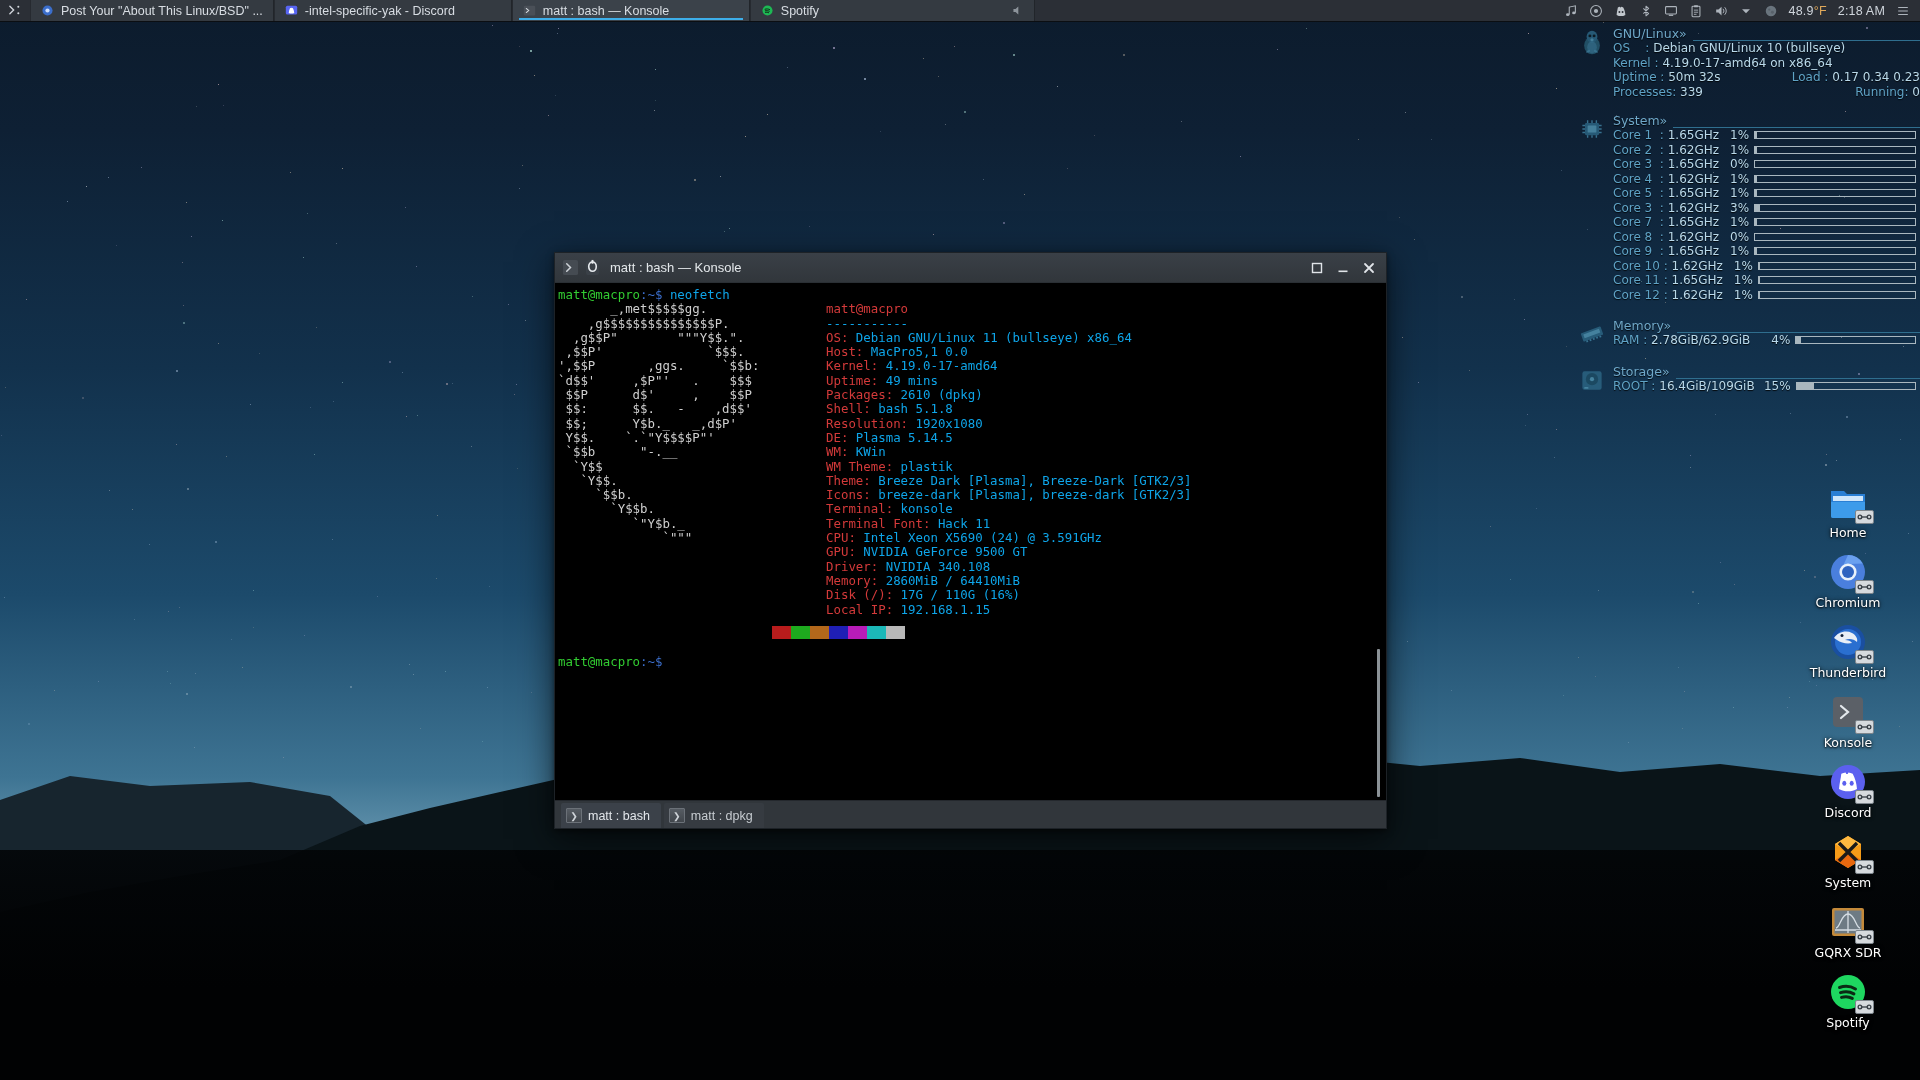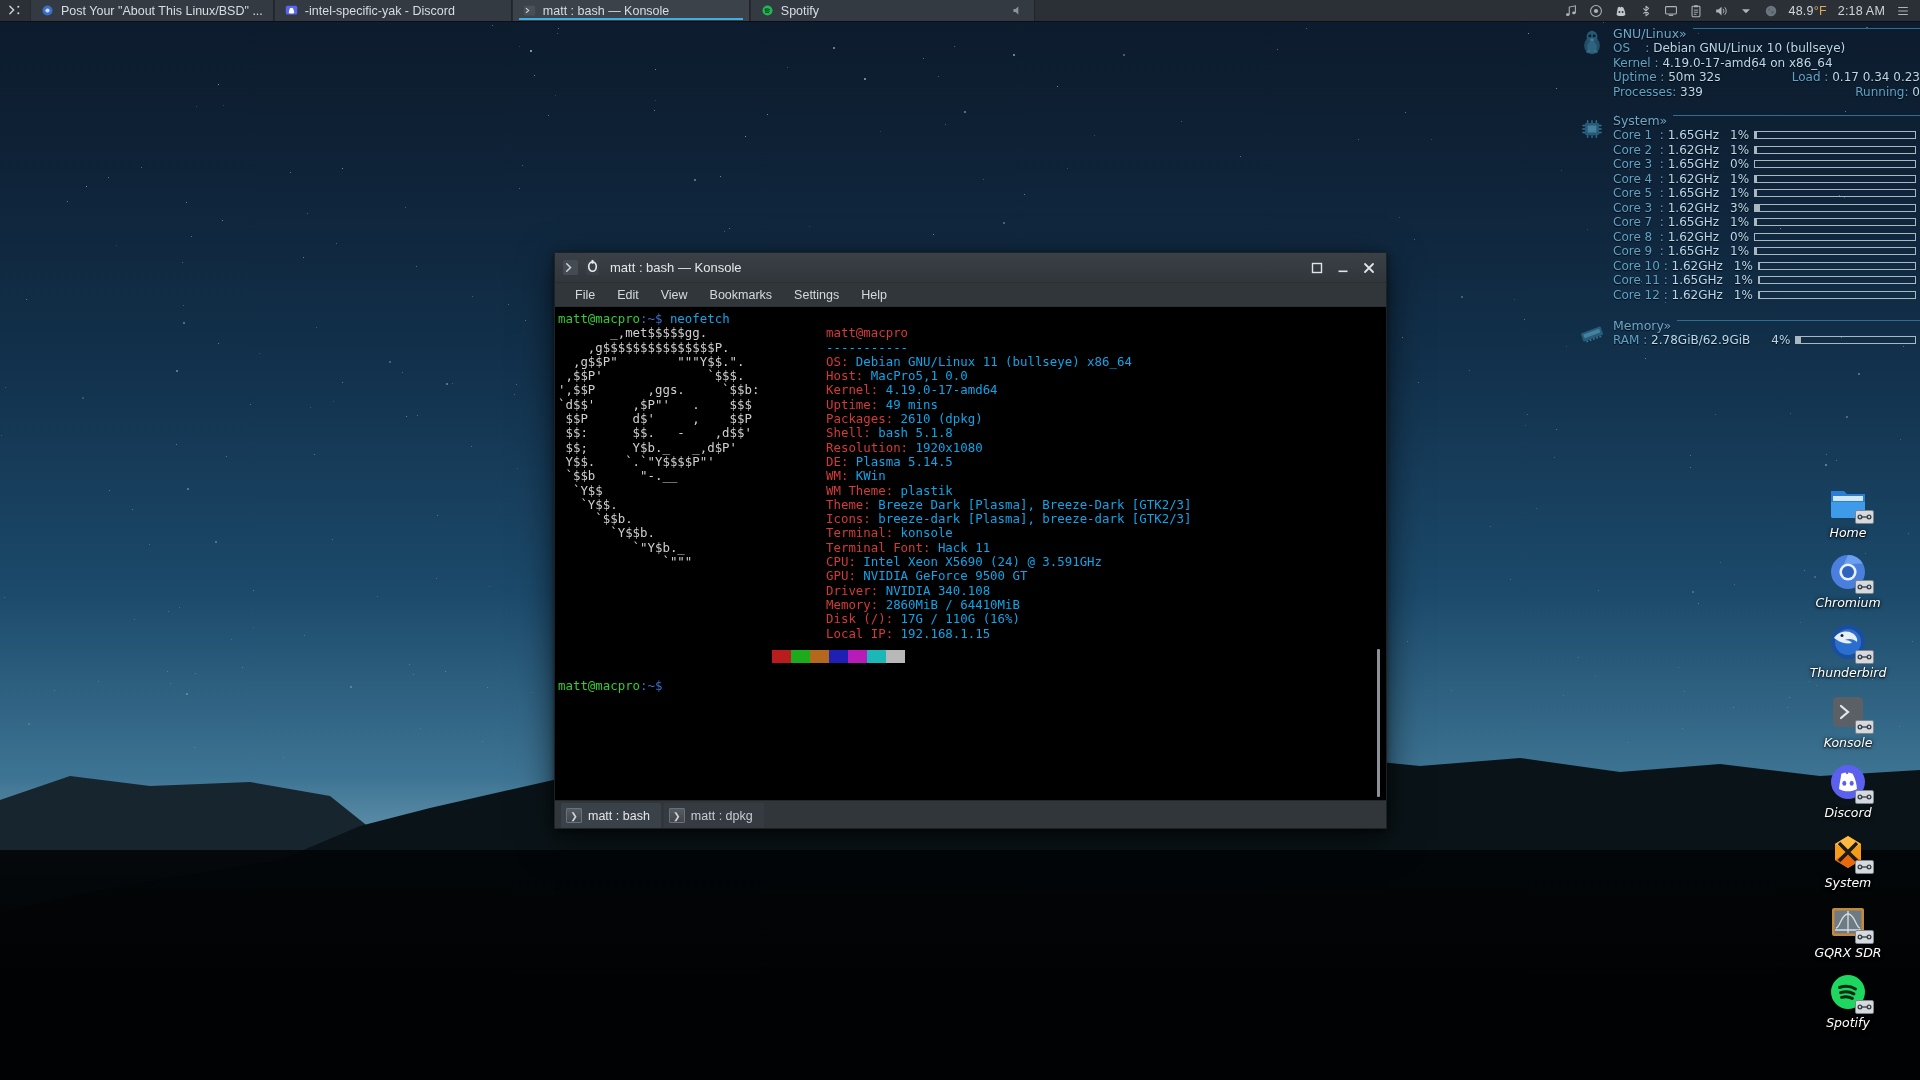--- a/index.html
+++ b/index.html
@@ -90,21 +90,21 @@
     position: absolute; top: 26px; right: 0; width: 345px;
     z-index: 20;
     font-family: "DejaVu Sans", sans-serif;
     font-size: 12px;
     color: #9fd0e8;
     text-shadow: 0 1px 1px rgba(0,0,0,.85);
     pointer-events: none;
   }
   .ck-block { position: relative; margin-bottom: 4px; padding-left: 38px; }
   .ck-icon { position: absolute; left: 3px; top: 2px; width: 28px; height: 28px; opacity: .85; }
-  .ck-head { display: flex; align-items: flex-start; gap: 6px; color: #6fa8c9; font-size: 12.5px; }
+  .ck-head { display: flex; align-items: flex-end; gap: 6px; color: #6fa8c9; font-size: 12.5px; }
   .ck-head .hrule { flex: 1; height: 1px; background: #2f6e8e; margin-top: 2px; }
   .ck-row { display: flex; align-items: center; white-space: pre; line-height: 14.5px; font-size: 12px; }
   .ck-lbl { color: #5fa3c6; }
   .ck-val { color: #b9d9ea; }
   .ck-right { margin-left: auto; }
   .ck-bar {
     flex: 1; height: 8px; margin-left: 5px; margin-right: 4px;
     border: 1px solid #a9b7bf; background: transparent; position: relative; top: 0;
   }
   .ck-bar > i { display: block; height: 100%; background: #a9b7bf; }
@@ -120,21 +120,21 @@
   .di-glyph { position: relative; width: 40px; height: 40px; }
   .di-glyph svg { width: 40px; height: 40px; display: block; }
   .di-badge {
     position: absolute; right: -6px; bottom: -2px;
     width: 19px; height: 14px; border-radius: 2px;
     background: #d6dade; border: 1px solid #7d858c;
     display: flex; align-items: center; justify-content: center;
   }
   .di-badge svg { width: 15px; height: 10px; }
   .di-label {
-    font-size: 12.5px; font-style: italic; color: #ffffff;
+    font-size: 12.5px; color: #ffffff;
     text-shadow: 0 1px 2px rgba(0,0,0,.95), 0 0 4px rgba(0,0,0,.8);
     white-space: nowrap; font-family: "DejaVu Sans", sans-serif;
   }
 
   
   #konsole {
     position: absolute; left: 554px; top: 252px;
     width: 833px; height: 577px;
     background: #31363b;
     border: 1px solid #1d2227;
@@ -606,20 +606,37 @@
         <span>Memory»</span>
         <span class="hrule"></span>
       </div>
       <div class="ck-row">
         <span class="ck-lbl">RAM :</span><span> </span><span class="ck-val">2.78GiB/62.9GiB</span>
         <span class="ck-pct" style="margin-left:10px">4%</span>
         <span class="ck-bar"><i id="ram-fill" style="width: 4%;"></i></span>
       </div>
     </div>
 
+    <div class="ck-block" style="margin-top:16px">
+      <svg class="ck-icon" viewBox="0 0 32 32">
+        <rect x="5" y="6" width="22" height="21" rx="2.5" fill="#2b6482"></rect>
+        <circle cx="16" cy="15" r="7" fill="#1d4d65"></circle>
+        <circle cx="16" cy="15" r="2.4" fill="#4e90ad"></circle>
+        <rect x="7" y="24" width="5" height="2" rx="1" fill="#4e90ad"></rect>
+      </svg>
+      <div class="ck-head">
+        <span>Storage»</span>
+        <span class="hrule"></span>
+      </div>
+      <div class="ck-row">
+        <span class="ck-lbl">ROOT :</span><span> </span><span class="ck-val">16.4GiB/109GiB</span>
+        <span class="ck-pct" style="margin-left:6px">15%</span>
+        <span class="ck-bar"><i id="root-fill" style="width: 15%;"></i></span>
+      </div>
+    </div>
   </div>
 
   <div id="desk-icons">
       <div class="desk-icon">
         <span class="di-glyph">
           <svg viewBox="0 0 40 40">
             <path d="M3 9h13l3 3h18v22a2 2 0 01-2 2H5a2 2 0 01-2-2z" fill="#2a7fd4"></path>
             <rect x="5" y="14" width="30" height="5" fill="#cfe6fb"></rect>
             <path d="M3 20h34v14a2 2 0 01-2 2H5a2 2 0 01-2-2z" fill="#3d9bea"></path>
           </svg>
@@ -800,28 +817,20 @@
         </svg>
         <svg class="k-wb" viewBox="0 0 14 14">
           <rect x="2.5" y="9.5" width="9" height="1.6" fill="currentColor"></rect>
         </svg>
         <svg class="k-wb" viewBox="0 0 14 14">
           <path d="M3 3l8 8M11 3l-8 8" stroke="currentColor" stroke-width="1.8" stroke-linecap="round"></path>
         </svg>
       </div>
     </div>
 
-    <div id="k-menubar">
-        <span class="k-menu">File</span>
-        <span class="k-menu">Edit</span>
-        <span class="k-menu">View</span>
-        <span class="k-menu">Bookmarks</span>
-        <span class="k-menu">Settings</span>
-        <span class="k-menu">Help</span>
-      </div>
 
     <div id="k-termwrap">
       <div id="k-term"><div><span class="c-green-prompt">matt@macpro</span><span class="c-blue">:~$</span><span class="c-white"> neofetch</span></div><div><div class="nf-row"><span class="nf-art">       _,met$$$$$gg.</span><span class="nf-info"><span class="c-red">matt@macpro</span></span></div><div class="nf-row"><span class="nf-art">    ,g$$$$$$$$$$$$$$$P.</span><span class="nf-info"><span class="c-white">-----------</span></span></div><div class="nf-row"><span class="nf-art">  ,g$$P"        """Y$$.".</span><span class="nf-info"><span class="c-red">OS:</span><span class="c-white"> Debian GNU/Linux 11 (bullseye) x86_64</span></span></div><div class="nf-row"><span class="nf-art"> ,$$P'              `$$$.</span><span class="nf-info"><span class="c-red">Host:</span><span class="c-white"> MacPro5,1 0.0</span></span></div><div class="nf-row"><span class="nf-art">',$$P       ,ggs.     `$$b:</span><span class="nf-info"><span class="c-red">Kernel:</span><span class="c-white"> 4.19.0-17-amd64</span></span></div><div class="nf-row"><span class="nf-art">`d$$'     ,$P"'   .    $$$</span><span class="nf-info"><span class="c-red">Uptime:</span><span class="c-white"> 49 mins</span></span></div><div class="nf-row"><span class="nf-art"> $$P      d$'     ,    $$P</span><span class="nf-info"><span class="c-red">Packages:</span><span class="c-white"> 2610 (dpkg)</span></span></div><div class="nf-row"><span class="nf-art"> $$:      $$.   -    ,d$$'</span><span class="nf-info"><span class="c-red">Shell:</span><span class="c-white"> bash 5.1.8</span></span></div><div class="nf-row"><span class="nf-art"> $$;      Y$b._   _,d$P'</span><span class="nf-info"><span class="c-red">Resolution:</span><span class="c-white"> 1920x1080</span></span></div><div class="nf-row"><span class="nf-art"> Y$$.    `.`"Y$$$$P"'</span><span class="nf-info"><span class="c-red">DE:</span><span class="c-white"> Plasma 5.14.5</span></span></div><div class="nf-row"><span class="nf-art"> `$$b      "-.__</span><span class="nf-info"><span class="c-red">WM:</span><span class="c-white"> KWin</span></span></div><div class="nf-row"><span class="nf-art">  `Y$$</span><span class="nf-info"><span class="c-red">WM Theme:</span><span class="c-white"> plastik</span></span></div><div class="nf-row"><span class="nf-art">   `Y$$.</span><span class="nf-info"><span class="c-red">Theme:</span><span class="c-white"> Breeze Dark [Plasma], Breeze-Dark [GTK2/3]</span></span></div><div class="nf-row"><span class="nf-art">     `$$b.</span><span class="nf-info"><span class="c-red">Icons:</span><span class="c-white"> breeze-dark [Plasma], breeze-dark [GTK2/3]</span></span></div><div class="nf-row"><span class="nf-art">       `Y$$b.</span><span class="nf-info"><span class="c-red">Terminal:</span><span class="c-white"> konsole</span></span></div><div class="nf-row"><span class="nf-art">          `"Y$b._</span><span class="nf-info"><span class="c-red">Terminal Font:</span><span class="c-white"> Hack 11</span></span></div><div class="nf-row"><span class="nf-art">              `"""</span><span class="nf-info"><span class="c-red">CPU:</span><span class="c-white"> Intel Xeon X5690 (24) @ 3.591GHz</span></span></div><div class="nf-row"><span class="nf-art"></span><span class="nf-info"><span class="c-red">GPU:</span><span class="c-white"> NVIDIA GeForce 9500 GT</span></span></div><div class="nf-row"><span class="nf-art"></span><span class="nf-info"><span class="c-red">Driver:</span><span class="c-white"> NVIDIA 340.108</span></span></div><div class="nf-row"><span class="nf-art"></span><span class="nf-info"><span class="c-red">Memory:</span><span class="c-white"> 2860MiB / 64410MiB</span></span></div><div class="nf-row"><span class="nf-art"></span><span class="nf-info"><span class="c-red">Disk (/):</span><span class="c-white"> 17G / 110G (16%)</span></span></div><div class="nf-row"><span class="nf-art"></span><span class="nf-info"><span class="c-red">Local IP:</span><span class="c-white"> 192.168.1.15</span></span></div></div><div class="palette"><i style="background:#b81c1c"></i><i style="background:#1eaa1e"></i><i style="background:#b3681b"></i><i style="background:#1f1fb5"></i><i style="background:#b81cb8"></i><i style="background:#1cb8b8"></i><i style="background:#b8b8b8"></i></div><div style="margin-top:16px"><span class="c-green-prompt">matt@macpro</span><span class="c-blue">:~$</span></div></div>
       <div id="k-scroll">
         <div class="thumb"></div>
       </div>
     </div>
 
     <div id="k-tabbar">
         <div class="k-tab">

